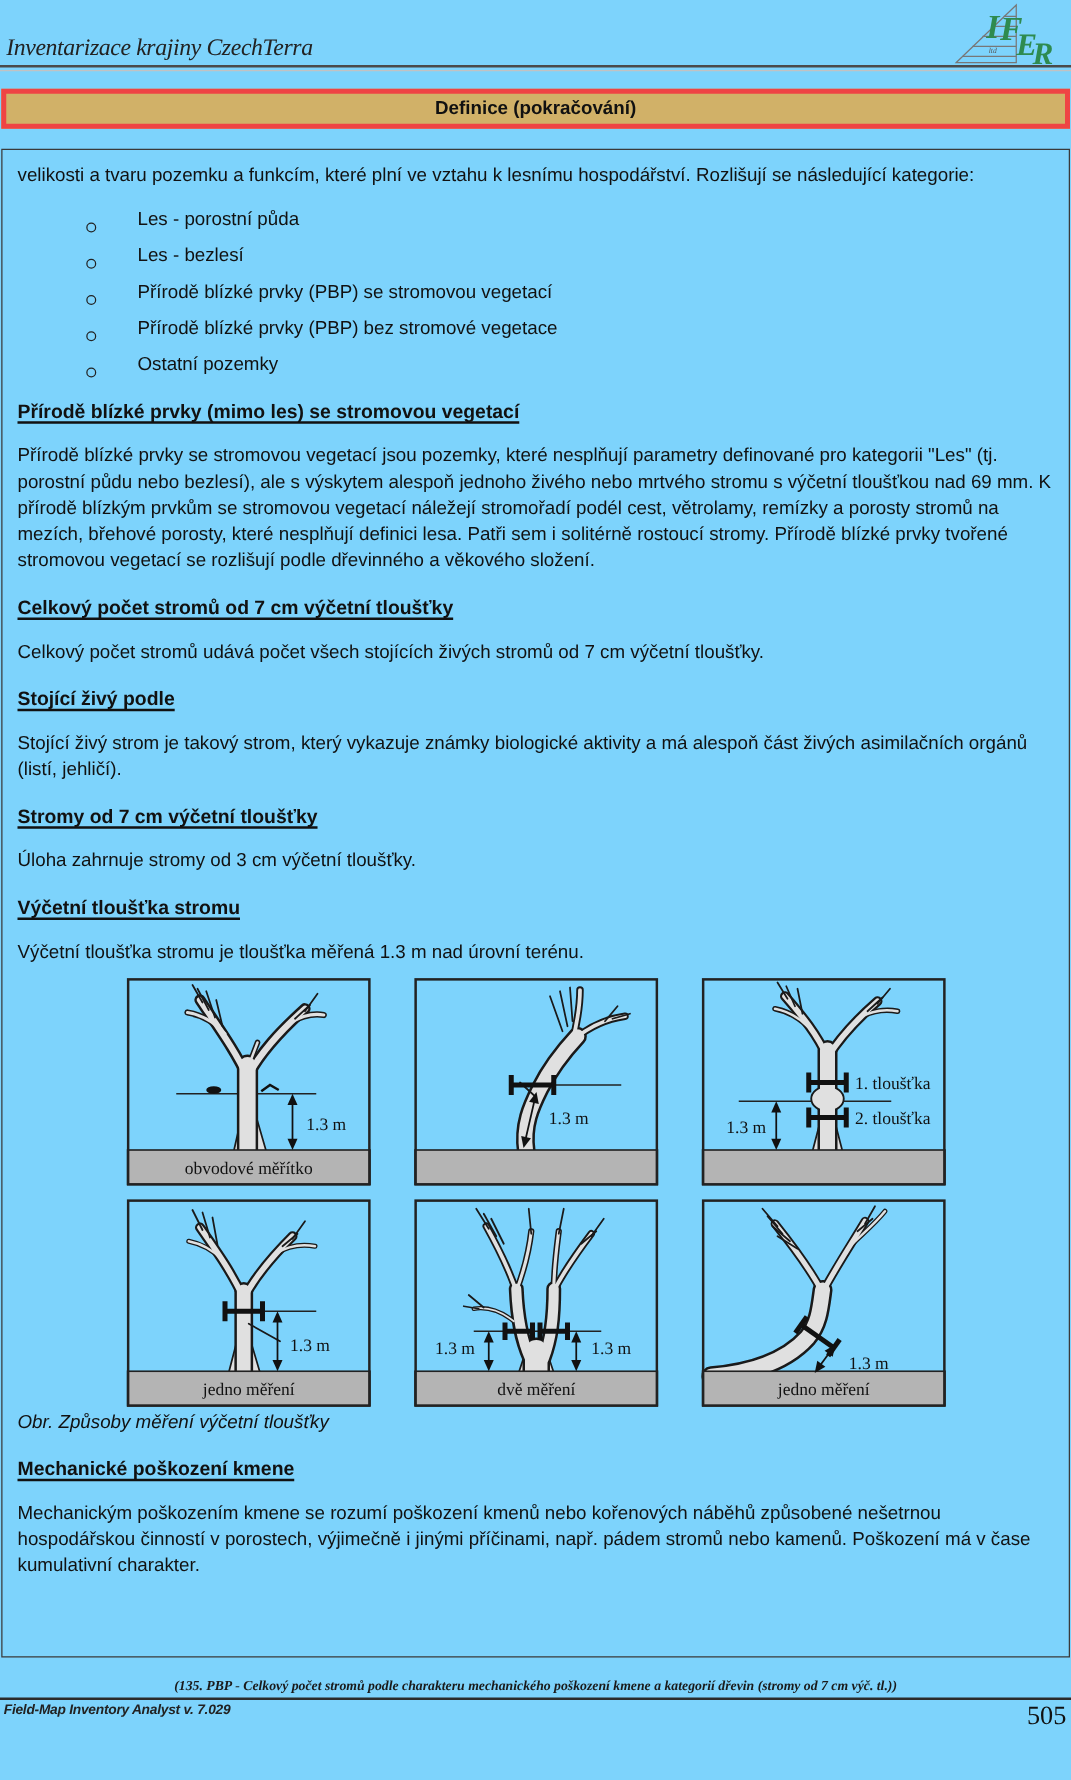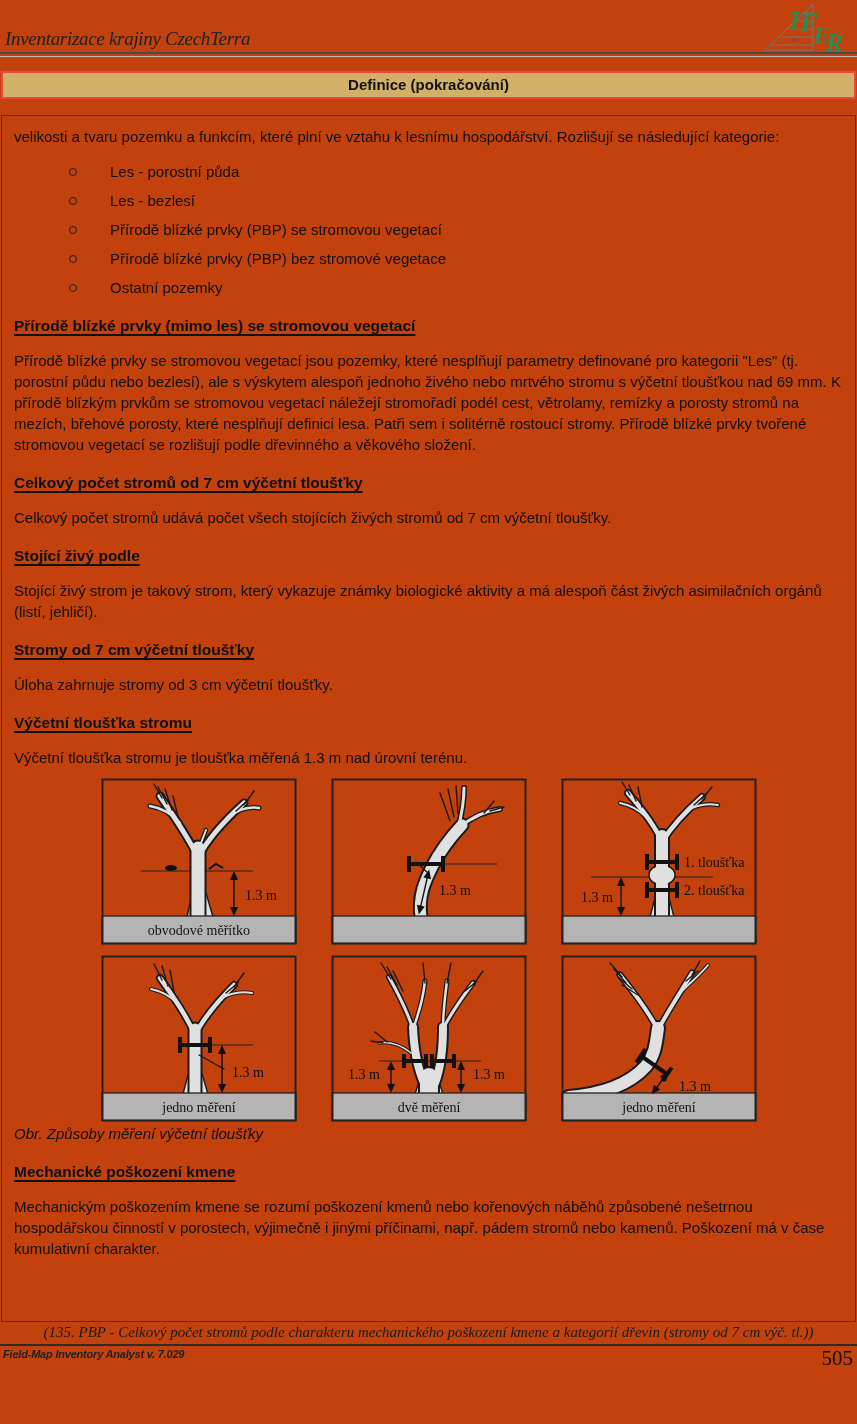--- a/index.html
+++ b/index.html
@@ -1,57 +1,57 @@
 <!DOCTYPE html>
 <html><head>
 <meta charset="utf-8">
 <style>
   html,body{margin:0;padding:0;background:#fff;}
   .page{
     position:relative;
     width:857px;height:1424px;
-    background:#c2410c;
+    background:#7dd3fc;
     font-family:"Liberation Sans",sans-serif;
     color:#111;
     overflow:hidden;
     box-sizing:border-box;
   }
   
   .hdr{position:relative;height:55px;}
   .hdr-title{
     position:absolute;left:5px;top:28px;
     font-family:"Liberation Serif",serif;
     font-style:italic;font-size:19px;color:#222;
     letter-spacing:-0.3px;
   }
   .hdr-rule1{position:absolute;left:0;right:0;top:52px;height:2px;background:#4a4a4a;}
   .hdr-rule2{position:absolute;left:0;right:0;top:56px;height:1px;background:#c2c2c2;}
   .logo{position:absolute;right:2px;top:0px;}
   
   .titlebar{
     margin:16px 1px 16px 1px;
-    border:2px solid #ef4444;
+    border:4px solid #ef4444;
     background:#d1b168;
     height:24px;line-height:24px;
     text-align:center;font-weight:bold;font-size:15px;color:#111;
     box-sizing:content-box;
   }
   
   .content{
     margin:4px 1px 0 1px;
     border:1px solid #3a3a3a;
     height:1207px;
     padding:10px 12px 0 12px;
     box-sizing:border-box;
     overflow:hidden;
     font-size:15px;line-height:21px;
   }
   .content p{margin:0;}
   .bullets{margin:14px 0 0 0;padding:0;list-style:none;}
-  .bullets li{display:flex;align-items:center;margin-bottom:8px;height:21px;}
+  .bullets li{display:flex;align-items:flex-end;margin-bottom:8px;height:21px;}
   .bullets .mk{
     width:8px;height:8px;border:1.4px solid #222;border-radius:50%;
     margin-left:55px;margin-right:33px;flex:0 0 auto;box-sizing:border-box;
   }
   .sec-h{
     margin:17px 0 14px 0;
     font-weight:bold;font-size:15.5px;
     text-decoration:underline;
     text-underline-offset:3px;
     text-decoration-thickness:1.5px;
@@ -77,23 +77,23 @@
   .groundband{fill:#b4b4b4;stroke:#222;stroke-width:1.3;}
   .pborder{fill:none;stroke:#222;stroke-width:2;}
   .glabel{font-family:"Liberation Serif",serif;font-size:14px;fill:#111;text-anchor:middle;}
   .mlabel{font-family:"Liberation Serif",serif;font-size:14px;fill:#111;}
   .mlabel.mid{text-anchor:middle;}
   .logo-letter{font-family:"Liberation Serif",serif;font-weight:bold;font-style:italic;fill:#2e8b50;}
   .logo-ltd{font-family:"Liberation Serif",serif;font-size:6px;fill:#555;font-style:italic;}
   .pyr{stroke:#777;stroke-width:1;fill:none;}
   
   .ftr-caption{
-    margin-top:2px;text-align:center;
+    margin-top:17px;text-align:center;
     font-family:"Liberation Serif",serif;font-style:italic;
-    font-size:15px;color:#1a1a1a;
+    font-size:11px;color:#1a1a1a;font-weight:bold;
   }
   .ftr-rule{margin-top:3px;height:2px;background:#2b2b2b;}
   .ftr-bottom{position:relative;height:36px;}
   .app-ver{
     position:absolute;left:3px;top:2px;
     font-style:italic;font-weight:bold;font-size:11px;color:#222;
     letter-spacing:-0.2px;
   }
   .page-num{
     position:absolute;right:4px;top:0px;

